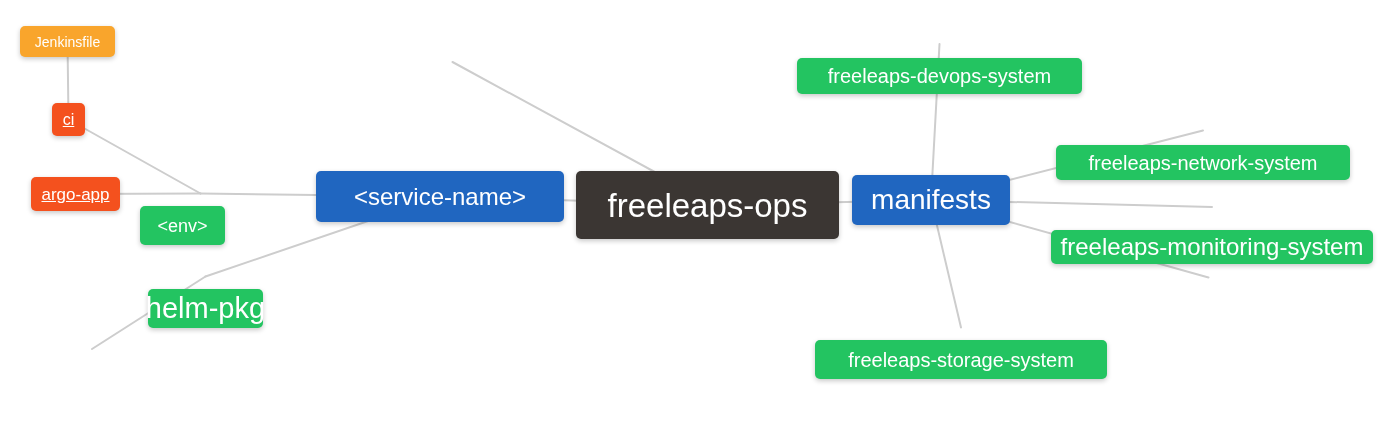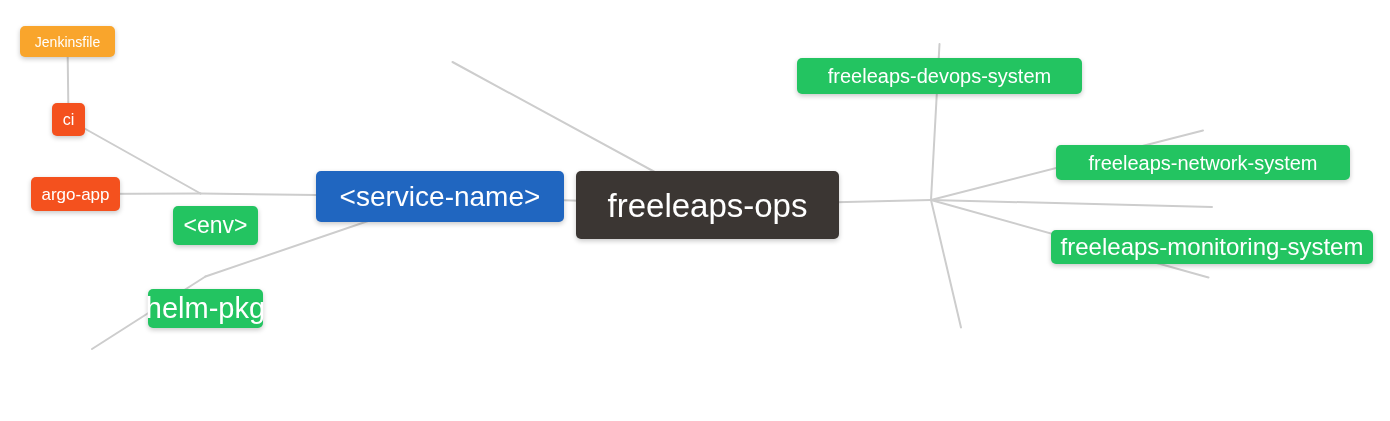--- a/index.html
+++ b/index.html
@@ -20,21 +20,21 @@
     border-radius: 5px;
     box-shadow: 0 2px 5px rgba(0,0,0,0.22);
     white-space: nowrap;
     cursor: pointer;
     user-select: none;
     line-height: 1;
   }
   .blue   { background: var(--blue,   #2066C0); }
   .green  { background: var(--green,  #23C461); margin-top: 32px; }
   .orange { background: var(--orange, #F9A52C); }
-  .red    { background: var(--red,    #F4511E); }
+  .red    { background: var(--red,    #F4511E); text-decoration: underline; }
   .dark   { background: var(--dark,   #3B3633); }
 </style>
 </head>
 <body>
 
 <div id="stage">
   <svg id="edge-layer" width="1390" height="421" xmlns="http://www.w3.org/2000/svg">
       <line x1="67.5" y1="41.5" x2="68.5" y2="119.5"></line>
       <line x1="68.5" y1="119.5" x2="200.5" y2="193.5"></line>
       <line x1="75.5" y1="194" x2="200.5" y2="193.5"></line>
@@ -50,31 +50,33 @@
       <line x1="931" y1="200" x2="1208.5" y2="277.5"></line>
       <line x1="931" y1="200" x2="961" y2="327.5"></line>
     </svg>
 
   <div class="node orange" style="left:20px;  top:26px;  width:95px;  height:31px; font-size:14px">Jenkinsfile</div>
 
   <div class="node red" style="left:52px;  top:103px; width:33px;  height:33px; font-size:16px">ci</div>
 
   <div class="node red" style="left:31px;  top:177px; width:89px;  height:34px; font-size:17px">argo-app</div>
 
-  <div class="node green" style="left:173px; top:174px; width:85px;  height:39px; font-size:23px">&lt;env&gt;</div>
+  <div class="node green" style="left:140px; top:174px; width:85px;  height:39px; font-size:18px">&lt;env&gt;</div>
 
   <div class="node green" style="left:148px; top:257px; width:115px; height:39px; font-size:29px">helm-pkg</div>
 
 
 
-  <div class="node blue" style="left:316px; top:171px; width:248px; height:51px; font-size:28px">&lt;service-name&gt;</div>
+  <div class="node blue" style="left:316px; top:171px; width:248px; height:51px; font-size:24px">&lt;service-name&gt;</div>
 
   <div class="node dark" style="left:576px; top:171px; width:263px; height:68px; font-size:33px">freeleaps-ops</div>
 
+  <div class="node blue" style="left:852px; top:175px; width:158px; height:50px; font-size:28px">manifests</div>
 
   <div class="node green" style="left:797px; top:26px;  width:285px; height:36px; font-size:20px">freeleaps-devops-system</div>
 
   <div class="node green" style="left:1056px;top:113px; width:294px; height:35px; font-size:20px">freeleaps-network-system</div>
 
   <div class="node green" style="left:1051px;top:198px; width:322px; height:34px; font-size:24px">freeleaps-monitoring-system</div>
 
 
+  <div class="node green" style="left:815px; top:308px; width:292px; height:39px; font-size:20px">freeleaps-storage-system</div>
 </div>
 
 </body></html>

